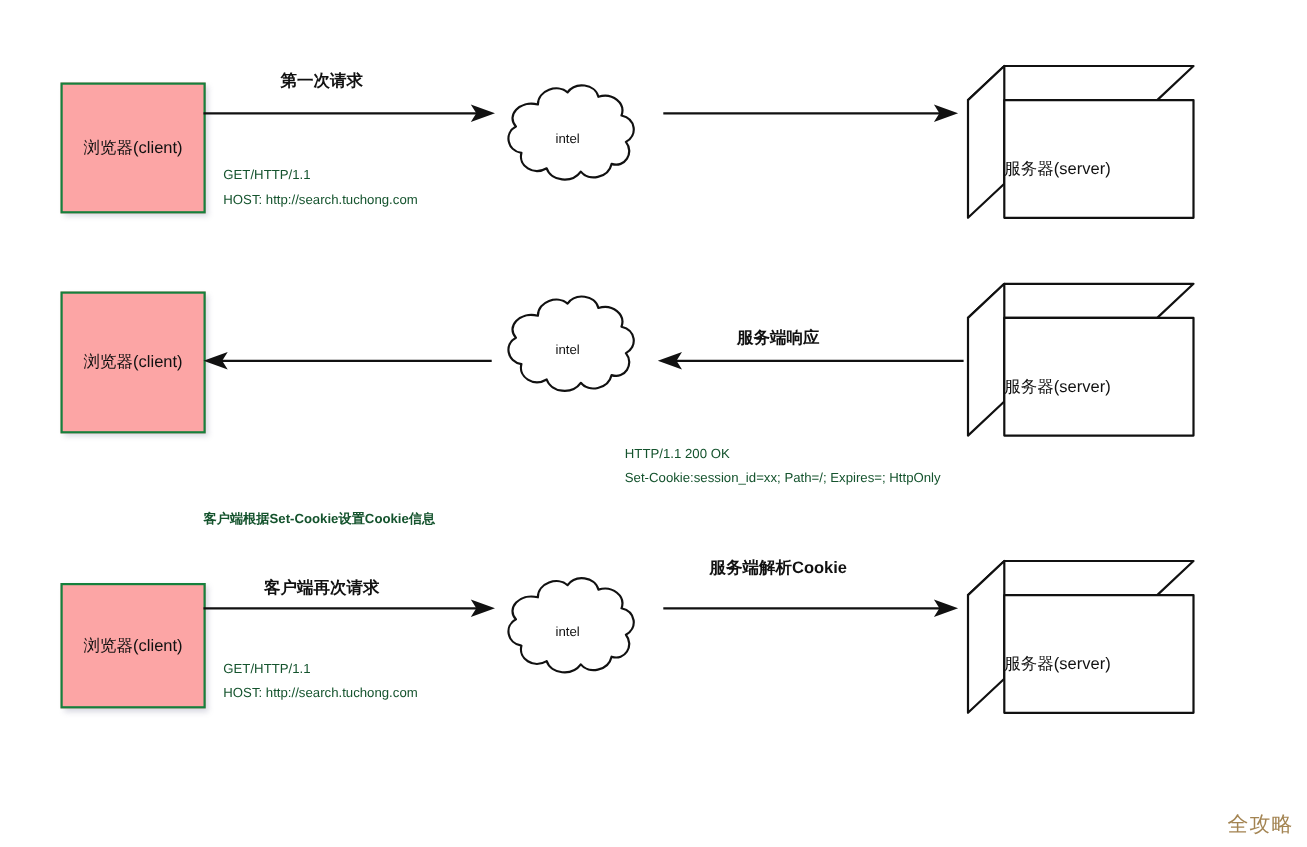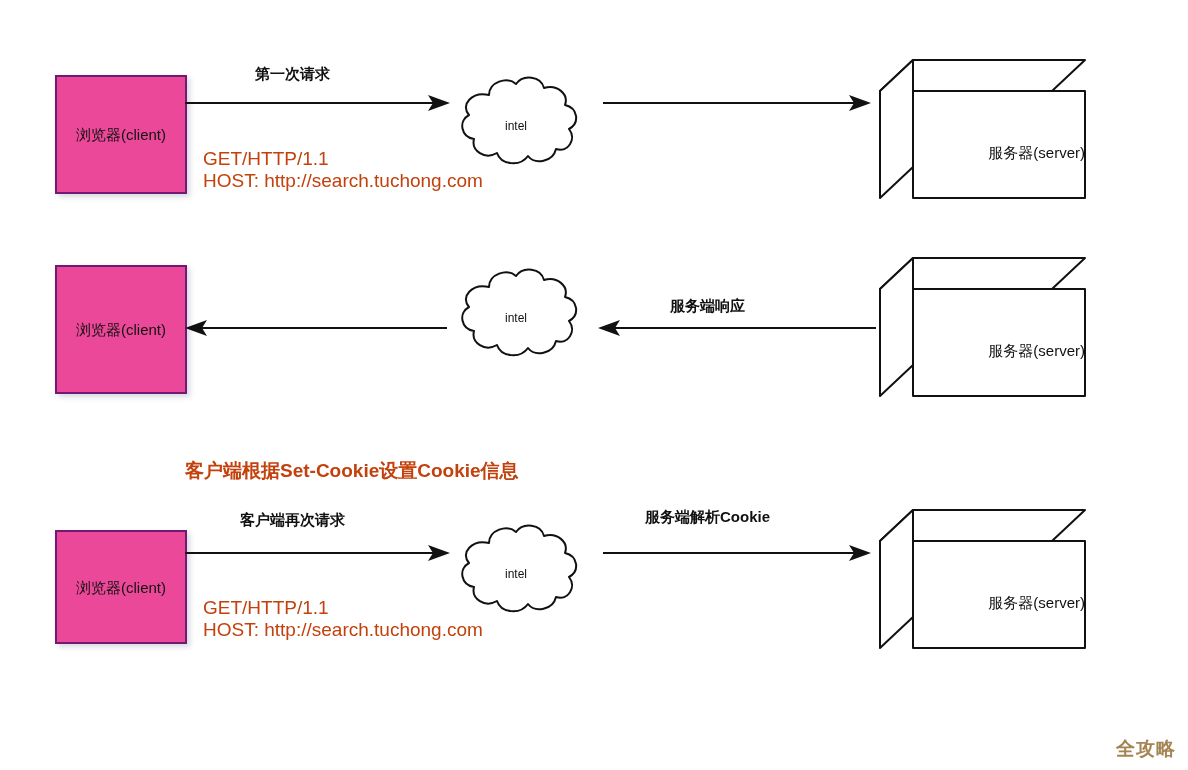--- a/index.html
+++ b/index.html
@@ -7,34 +7,34 @@
     width:1188px;height:770px;position:relative;overflow:hidden;
     font-family:"Liberation Sans","DejaVu Sans",sans-serif;
     color:#111111;
     -webkit-font-smoothing:antialiased;
   }
   .canvas{position:absolute;inset:0;}
 
   
   .browser{
     position:absolute;
-    border:2px solid #701a75;
-    background:#ec4899;
+    border:2px solid #15803d;
+    background:#fca5a5;
     box-shadow:3px 3px 5px rgba(120,120,150,.28);
     display:flex;align-items:center;justify-content:center;
   }
   .browser .lbl{font-size:15px;line-height:1;white-space:nowrap;color:#111;}
 
   
   .server{position:absolute;}
   .server svg{display:block;overflow:visible;}
   .server .slbl{
     position:absolute;left:0;right:0;top:50%;
     transform:translateY(-50%);
-    text-align:right;font-size:15px;white-space:nowrap;color:#111;
+    text-align:left;font-size:15px;white-space:nowrap;color:#111;
     pointer-events:none;
   }
 
   
   .cloud{position:absolute;}
   .cloud svg{display:block;overflow:visible;}
   .cloud .clbl{
     position:absolute;left:0;right:0;top:50%;
     transform:translateY(-50%);
     text-align:center;font-size:12px;white-space:nowrap;color:#111;
@@ -44,29 +44,29 @@
   
   .arrow{position:absolute;height:14px;}
   .arrow svg{display:block;overflow:visible;}
 
   
   .edge-label{
     position:absolute;font-size:15px;font-weight:bold;
     white-space:nowrap;color:#111;line-height:1;
   }
   .note{
-    position:absolute;font-size:19px;color:#c2410c;
+    position:absolute;font-size:12px;color:#14532d;
     line-height:22px;white-space:nowrap;
   }
   .note.bold{font-weight:bold;}
 
   
   .watermark{
     position:absolute;right:12px;bottom:8px;
-    font-size:19px;font-weight:bold;letter-spacing:1px;
+    font-size:19px;font-weight:normal;letter-spacing:1px;
     color:#9c7a44;opacity:.92;
     text-shadow:0 1px 0 rgba(255,255,255,.75);
     font-family:"DejaVu Sans","Liberation Sans",sans-serif;
   }
 </style>
 </head>
 <body>
 
 <div class="canvas">
 
@@ -132,50 +132,54 @@
     <svg width="134" height="105" viewBox="0 0 134 105">
       <path d="M40 22 C40 9, 58 3, 67 11 C74 1, 92 3, 95 15
                C108 11, 120 21, 116 32 C129 35, 131 50, 120 56
                C128 66, 119 80, 107 76 C104 89, 86 92, 79 83
                C71 94, 52 92, 48 80 C36 87, 22 78, 25 66
                C12 64, 9 48, 20 42 C11 32, 23 18, 40 22 Z" fill="#ffffff" stroke="#111" stroke-width="2" stroke-linejoin="round"></path>
     </svg>
     <span class="clbl">intel</span>
   </div>
 
-  <div class="edge-label" style="left:670px;top:300px;font-family:Liberation Mono, monospace;">服务端响应</div>
+  <div class="edge-label" style="left:670px;top:300px;">服务端响应</div>
 
   <div class="arrow" style="left:598px;top:321px;width:278px;">
     <svg width="278" height="14" viewBox="0 0 278 14">
       <line x1="16" y1="7" x2="278" y2="7" stroke="#111" stroke-width="2"></line>
       <path d="M0 7 L22 -1 L17 7 L22 15 Z" fill="#111"></path>
     </svg>
   </div>
 
   <div class="note bold" style="left:185px;top:412px;margin-top:48px;">
     <div>客户端根据Set-Cookie设置Cookie信息</div>
   </div>
 
+  <div class="note" style="left:568px;top:401px;">
+    <div>HTTP/1.1 200 OK</div>
+    <div>Set-Cookie:session_id=xx; Path=/; Expires=; HttpOnly</div>
+  </div>
 
   <div class="server" style="left:880px;top:256px;width:205px;height:140px;">
     <svg width="205" height="140" viewBox="0 0 205 140">
       <g fill="#ffffff" stroke="#111" stroke-width="2" stroke-linejoin="round">
         <polygon points="0,33 33,2 205,2 172,33"></polygon>
         <polygon points="0,33 33,2 33,109 0,140"></polygon>
         <rect x="33" y="33" width="172" height="107"></rect>
       </g>
     </svg>
     <span class="slbl" style="left:33px;right:0;top:86px;transform:none;">服务器(server)</span>
   </div>
 
   <div class="browser" style="left:55px;top:530px;width:128px;height:110px;">
     <span class="lbl">浏览器(client)</span>
   </div>
 
-  <div class="edge-label" style="left:240px;top:512px;">客户端再次请求</div>
+  <div class="edge-label" style="left:240px;top:527px;">客户端再次请求</div>
 
   <div class="arrow" style="left:185px;top:546px;width:265px;">
     <svg width="265" height="14" viewBox="0 0 265 14">
       <line x1="0" y1="7" x2="249" y2="7" stroke="#111" stroke-width="2"></line>
       <path d="M265 7 L243 15 L248 7 L243 -1 Z" fill="#111"></path>
     </svg>
   </div>
 
   <div class="cloud" style="left:449px;top:521px;width:134px;height:105px;">
     <svg width="134" height="105" viewBox="0 0 134 105">

